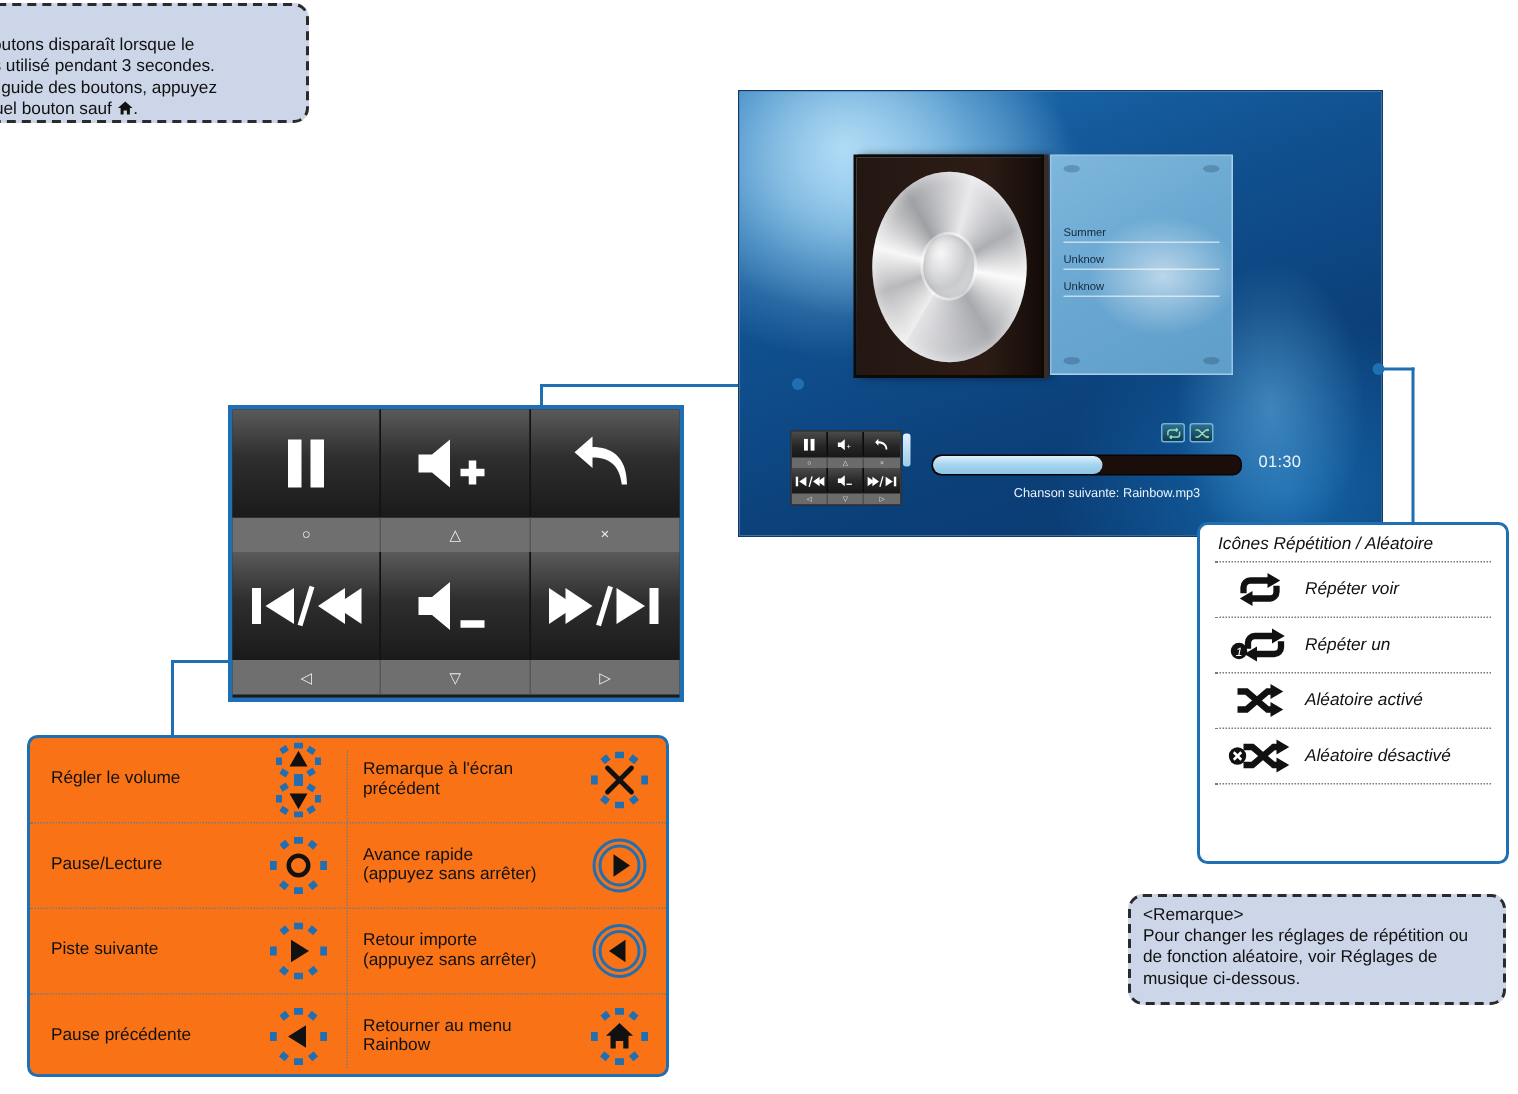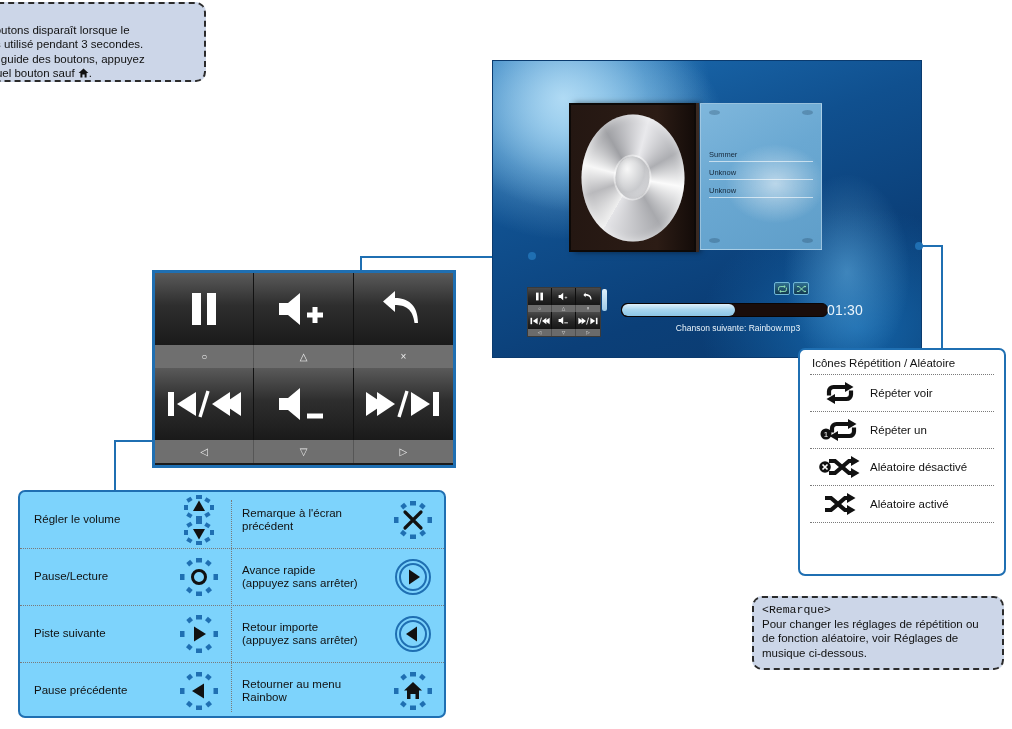--- a/index.html
+++ b/index.html
@@ -26,21 +26,21 @@
   }
   .note .nline{white-space:nowrap;}
 
   
   #note-top{
     left:-62px;top:2px;width:268px;height:80px;
   }
   #note-bottom{
     left:752px;top:596px;width:252px;height:74px;
   }
-  #note-bottom .nline{white-space:normal;font-family:Liberation Mono, monospace;}
+  #note-bottom .nline{white-space:normal;}
 
   .home-glyph{display:inline-block;transform:translateY(1px);}
 
   
   #player{
     left:492px;top:12px;width:428px;height:296px;
     background:
       radial-gradient(ellipse 220px 150px at 22% 20%, #7ec0e8 0%, rgba(126,192,232,0) 62%),
       radial-gradient(ellipse 260px 200px at 85% 90%, #1464a8 0%, rgba(20,100,168,0) 60%),
       linear-gradient(160deg,#1d6fb4 0%,#10508f 38%,#0b3f78 70%,#0a3a6e 100%);
@@ -141,21 +141,21 @@
   }
   #progress-track{
     left:128px;top:242px;width:205px;height:12px;border-radius:6px;
     background:#1a0d0a;border:1px solid #0a0505;overflow:hidden;
   }
   #progress-fill{
     height:100%;border-radius:6px;
     background:linear-gradient(180deg,#dff1fb 0%,#a9d6ef 45%,#8cc6e6 100%);
   }
   #time-label{
-    left:334px;top:241px;font-size:14px;color:#eaf4fb;letter-spacing:.2px;
+    left:346px;top:241px;font-size:11px;color:#eaf4fb;letter-spacing:.2px;
   }
   #next-song{
     left:130px;top:262px;width:230px;text-align:center;
     font-size:8.5px;color:#eaf4fb;
   }
 
   
   #guide{
     left:152px;top:270px;width:304px;height:198px;
     background:#1b1b1b;border:3px solid #1f6fb2;box-sizing:border-box;
@@ -175,40 +175,40 @@
     border-right:1px solid #565656;display:flex;align-items:center;justify-content:center;
     font-size:10px;color:#ededed;
   }
   #guide .glab span:last-child{border-right:none;}
   .gico{display:flex;align-items:center;justify-content:center;}
 
   
   #legend{
     left:18px;top:490px;width:428px;height:228px;
     border:2px solid #1f6fb2;border-radius:7px;box-sizing:border-box;
-    background:#7dd3fc;
+    background:#f97316;
   }
   #legend .lrow{
     display:grid;grid-template-columns:150px 58px 156px 58px;
     height:56px;align-items:center;
     border-bottom:1px dotted #7a7a7a;
   }
   #legend .lrow:last-child{border-bottom:none;}
   #legend .ltxt{font-size:11.5px;line-height:13.5px;padding-left:14px;color:#111;}
   #legend .lico{display:flex;align-items:center;justify-content:center;}
   #legend .vdiv{
     position:absolute;left:211px;top:8px;width:0;height:212px;
     border-left:1px dotted #7a7a7a;
   }
 
   
   #rep{
     left:798px;top:348px;width:208px;height:228px;
     border:2px solid #1f6fb2;border-radius:7px;box-sizing:border-box;
-    background:#fff;padding:6px 10px 0 10px;
+    background:#fff;padding:6px 10px 0 10px;font-style:italic;
   }
   #rep .rtitle{font-size:11.5px;color:#111;padding:1px 0 5px 2px;}
   #rep .rrow{
     display:grid;grid-template-columns:60px 1fr;height:36px;align-items:center;
     border-top:1px dotted #7a7a7a;
   }
   #rep .rrow:last-child{border-bottom:1px dotted #7a7a7a;}
   #rep .rtxt{font-size:11.5px;color:#111;}
   #rep .rico{display:flex;align-items:center;justify-content:center;}
 
@@ -590,41 +590,41 @@
         <circle cx="6" cy="16" r="5.5" fill="#111"></circle>
         <text x="6" y="19.2" font-size="8" fill="#fff" text-anchor="middle" font-family="sans-serif">1</text>
       </svg>
     </div>
     <div class="rtxt">Répéter un</div>
   </div>
 
 
   <div class="rrow">
     <div class="rico">
+      <svg width="34" height="24" viewBox="0 0 34 24">
+        <path d="M2 6 H8 L22 18 H27" stroke="#111" stroke-width="4.2" fill="none"></path>
+        <path d="M2 18 H8 L22 6 H27" stroke="#111" stroke-width="4.2" fill="none"></path>
+        <path d="M24 1 L32.5 6 L24 11 Z" fill="#111"></path>
+        <path d="M24 13 L32.5 18 L24 23 Z" fill="#111"></path>
+      </svg>
+    </div>
+    <div class="rtxt">Aléatoire activé</div>
+  </div>
+
+  <div class="rrow">
+    <div class="rico">
       <svg width="42" height="24" viewBox="0 0 42 24">
         <path d="M10 6 H16 L30 18 H35" stroke="#111" stroke-width="4.2" fill="none"></path>
         <path d="M10 18 H16 L30 6 H35" stroke="#111" stroke-width="4.2" fill="none"></path>
         <path d="M32 1 L40.5 6 L32 11 Z" fill="#111"></path>
         <path d="M32 13 L40.5 18 L32 23 Z" fill="#111"></path>
         <circle cx="6" cy="12" r="5.8" fill="#111"></circle>
         <path d="M3.5 9.5 L8.5 14.5 M8.5 9.5 L3.5 14.5" stroke="#fff" stroke-width="1.7"></path>
       </svg>
     </div>
     <div class="rtxt">Aléatoire désactivé</div>
   </div>
-
-  <div class="rrow">
-    <div class="rico">
-      <svg width="34" height="24" viewBox="0 0 34 24">
-        <path d="M2 6 H8 L22 18 H27" stroke="#111" stroke-width="4.2" fill="none"></path>
-        <path d="M2 18 H8 L22 6 H27" stroke="#111" stroke-width="4.2" fill="none"></path>
-        <path d="M24 1 L32.5 6 L24 11 Z" fill="#111"></path>
-        <path d="M24 13 L32.5 18 L24 23 Z" fill="#111"></path>
-      </svg>
-    </div>
-    <div class="rtxt">Aléatoire activé</div>
-  </div>
 </div>
 
 <div class="note abs" id="note-bottom">
   <div class="nline">&lt;Remarque&gt;</div>
   <div>Pour changer les réglages de répétition ou de fonction aléatoire, voir Réglages de musique ci-dessous.</div>
 </div>
 
 </body></html>

